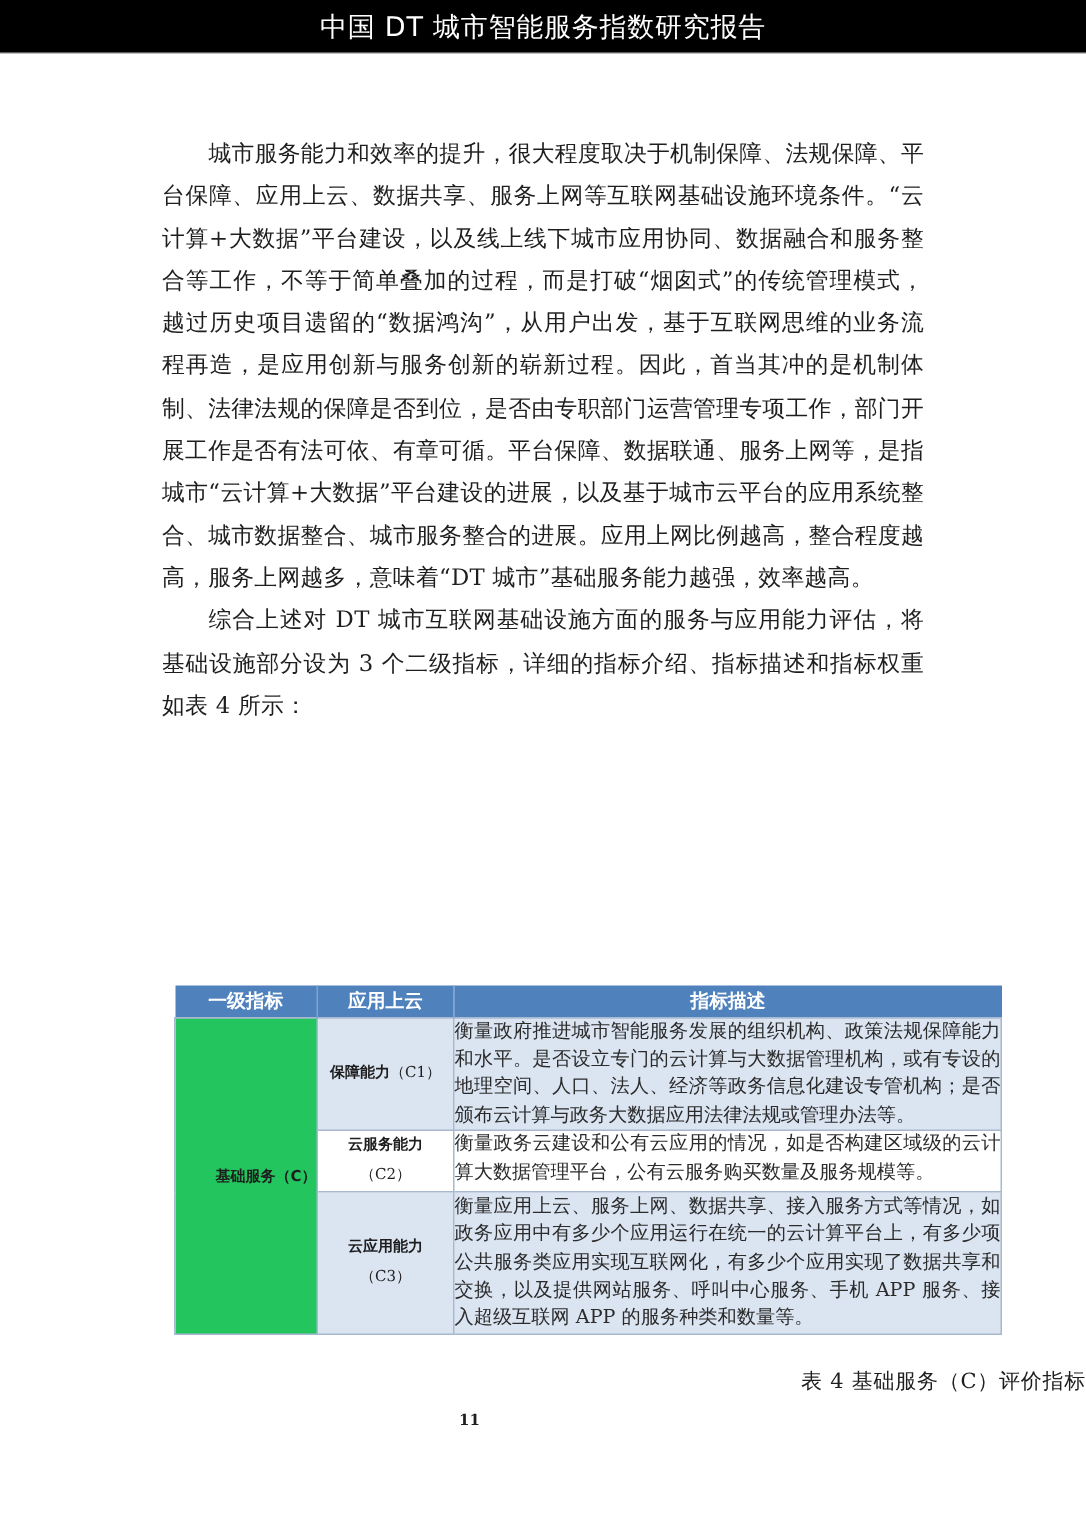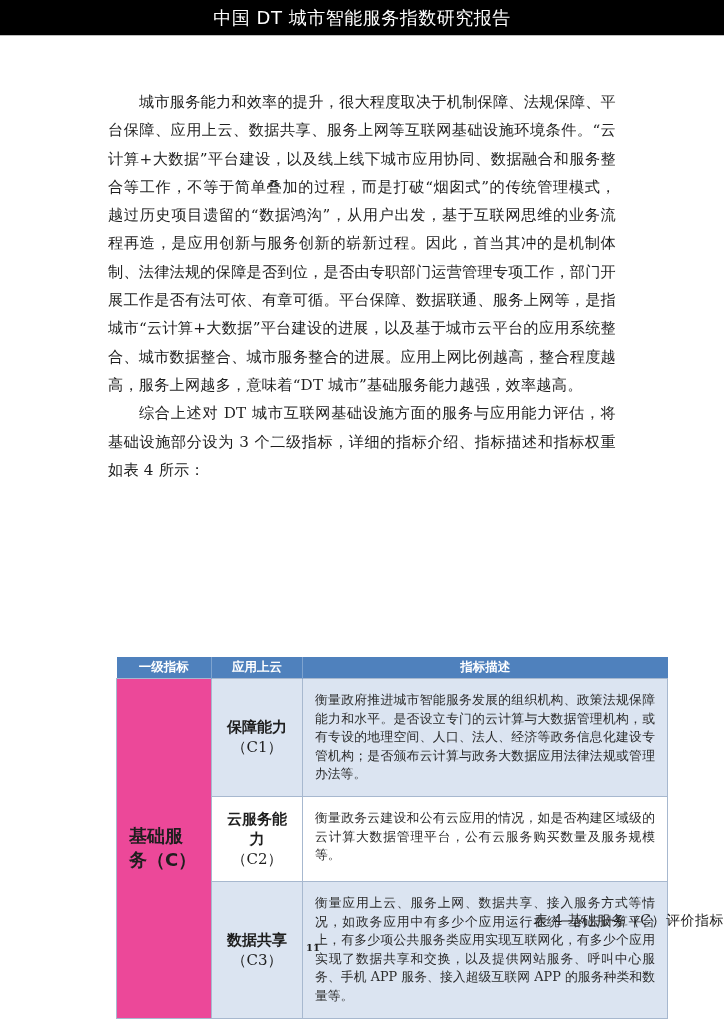--- a/index.html
+++ b/index.html
@@ -29,29 +29,29 @@
     border-collapse: collapse; table-layout: fixed;
     font-size: 12.8px;
   }
   table.idx th {
     background: #4f81bd; color: #ffffff; height: 21px; padding: 0;
     font-family: "DejaVu Sans", "Liberation Sans", sans-serif; font-weight: bold; font-size: 12.5px;
     border-left: 1px solid #7ea3cf;
   }
   table.idx th:first-child { border-left: none; }
   table.idx td {
-    border: 1px solid #a7b8cf; padding: 12px; vertical-align: middle;
+    border: 1px solid #a7b8cf; padding: 0; vertical-align: middle;
   }
   td.lvl1 {
-    background: #ec4899; text-align: left;
-    font-family: "DejaVu Sans", "Liberation Sans", sans-serif; font-weight: bold; font-size: 18px;
+    background: #22c55e; text-align: right;
+    font-family: "DejaVu Sans", "Liberation Sans", sans-serif; font-weight: bold; font-size: 10px;
   }
   td.lvl2 {
     text-align: center; font-family: "DejaVu Sans", "Liberation Sans", sans-serif;
-    font-weight: bold; font-size: 15px; line-height: 20px;
+    font-weight: bold; font-size: 10px; line-height: 20px;
   }
   td.lvl2 .code { display: block; font-family: "DejaVu Serif", serif; font-weight: normal; }
   td.desc { padding: 1px 6px 3px 8px; line-height: 18.6px; color: #2b2b2b; text-align: justify; }
   tr.shade td.lvl2, tr.shade td.desc { background: #dbe4f1; }
   tr.plain td.lvl2, tr.plain td.desc { background: #ffffff; }
   .caption {
     position: absolute; left: 0; width: 724px; top: 912px; text-align: right;
     font-size: 14px; letter-spacing: 0.5px;
   }
   .page-num {
@@ -94,21 +94,21 @@
     </tr>
     <tr class="plain" style="height:38px">
       <td class="lvl2">
         <span>云服务能力</span>
         <span class="code">（C2）</span>
       </td>
       <td class="desc" style="vertical-align:top;">衡量政务云建设和公有云应用的情况，如是否构建区域级的云计算大数据管理平台，公有云服务购买数量及服务规模等。</td>
     </tr>
     <tr class="shade" style="height:95px">
       <td class="lvl2">
-        <span>数据共享</span>
+        <span>云应用能力</span>
         <span class="code">（C3）</span>
       </td>
       <td class="desc">衡量应用上云、服务上网、数据共享、接入服务方式等情况，如政务应用中有多少个应用运行在统一的云计算平台上，有多少项公共服务类应用实现互联网化，有多少个应用实现了数据共享和交换，以及提供网站服务、呼叫中心服务、手机 APP 服务、接入超级互联网 APP 的服务种类和数量等。</td>
     </tr>
   </tbody>
 </table>
 
 <div class="caption">表 4  基础服务（C）评价指标</div>
 <div class="page-num">11</div>
 

